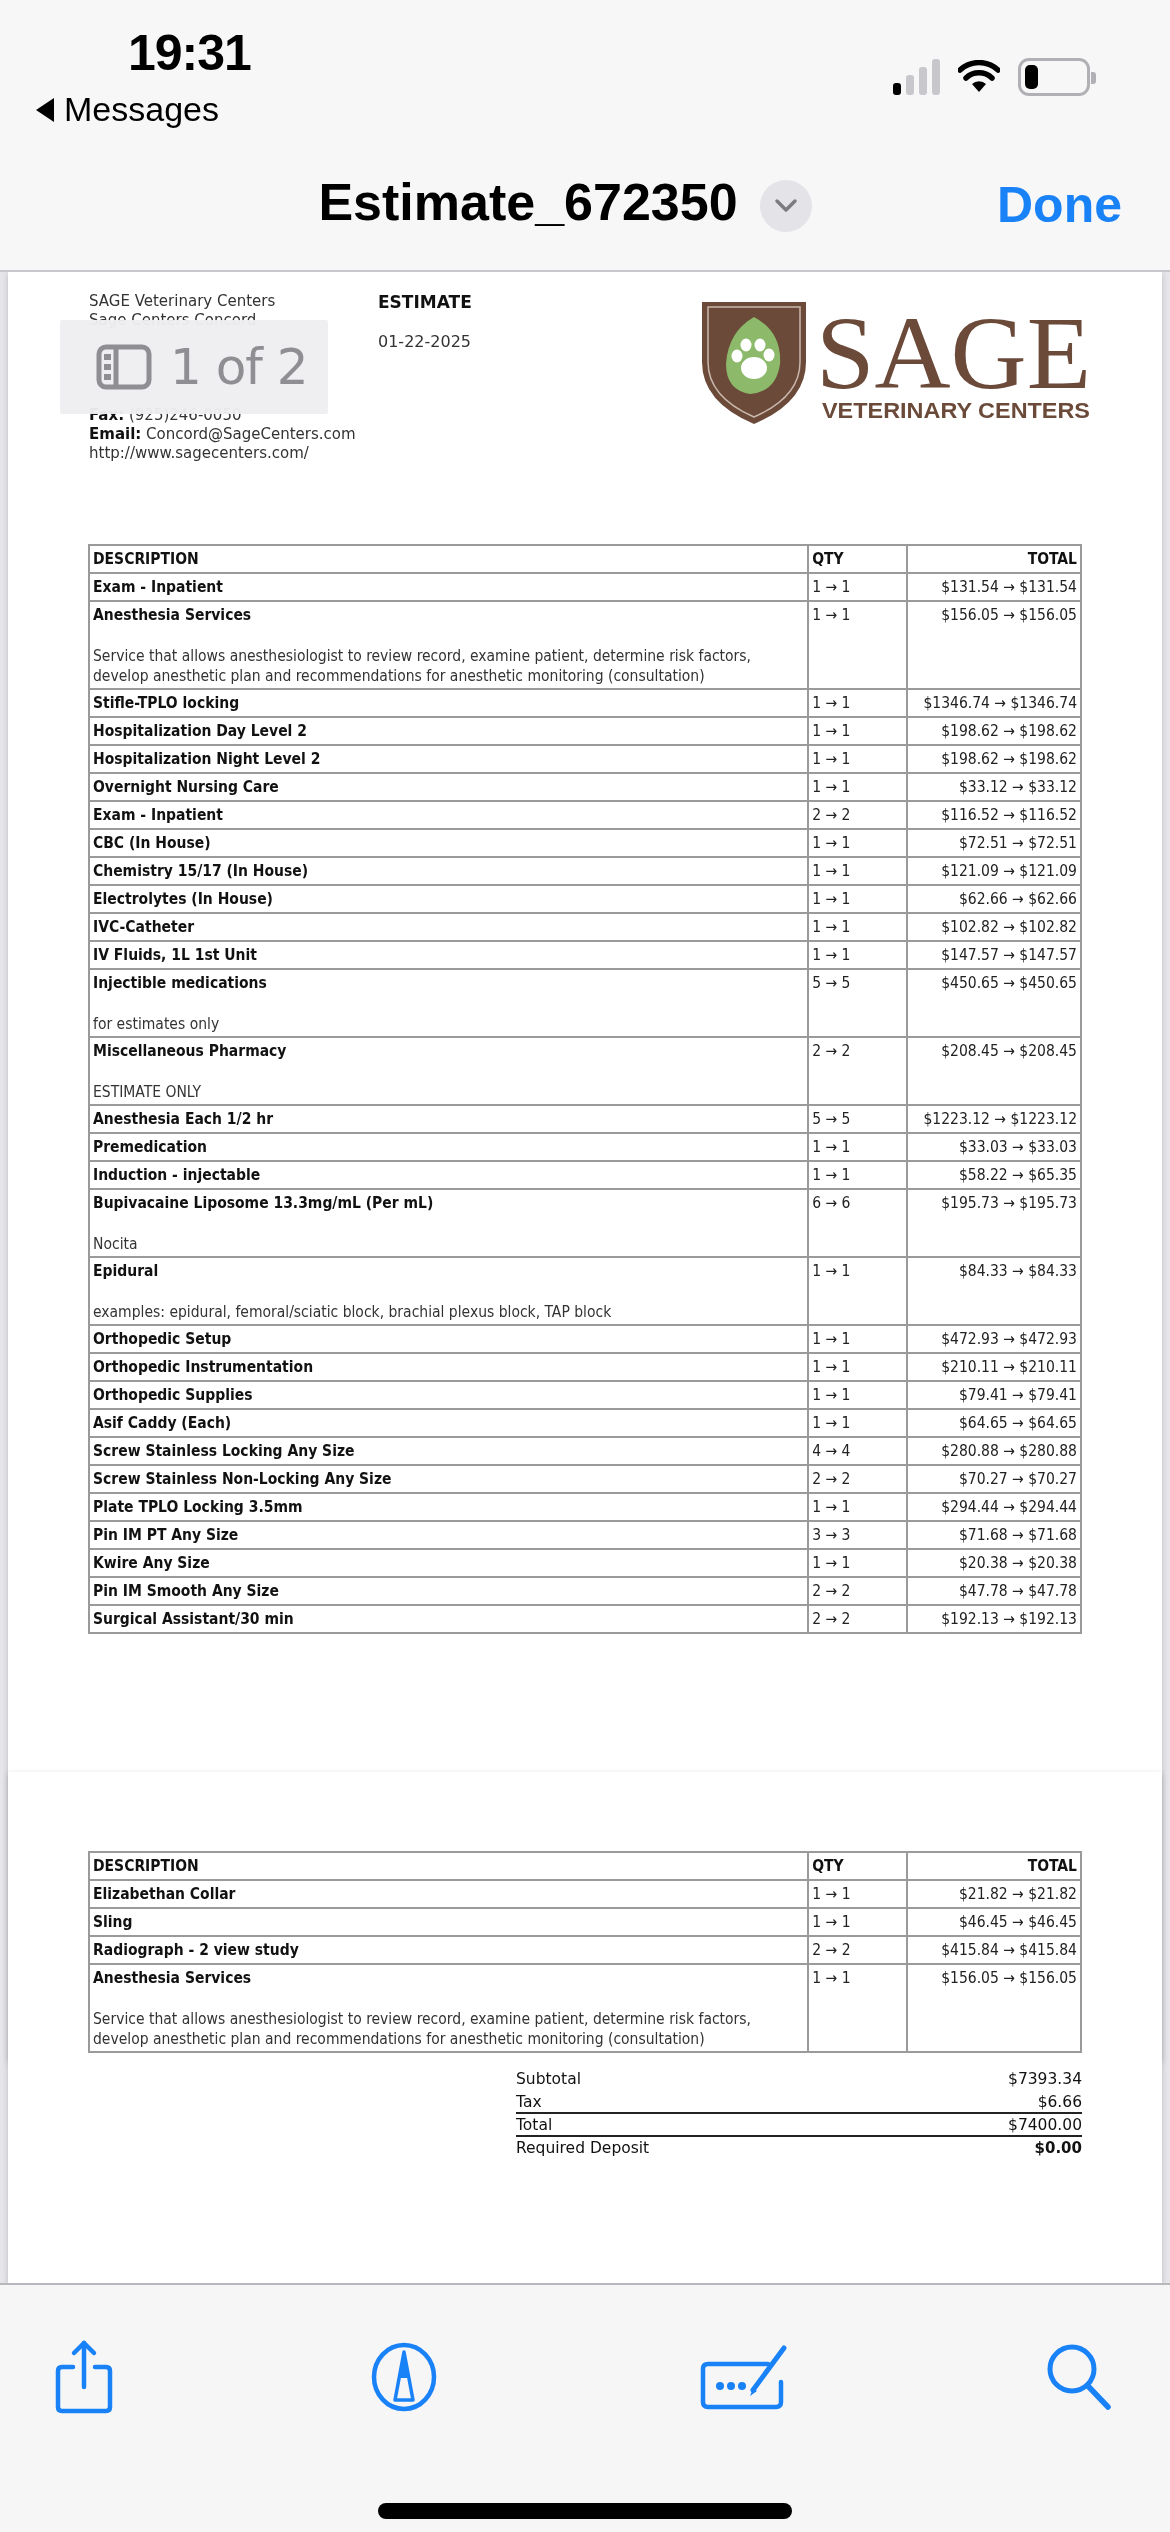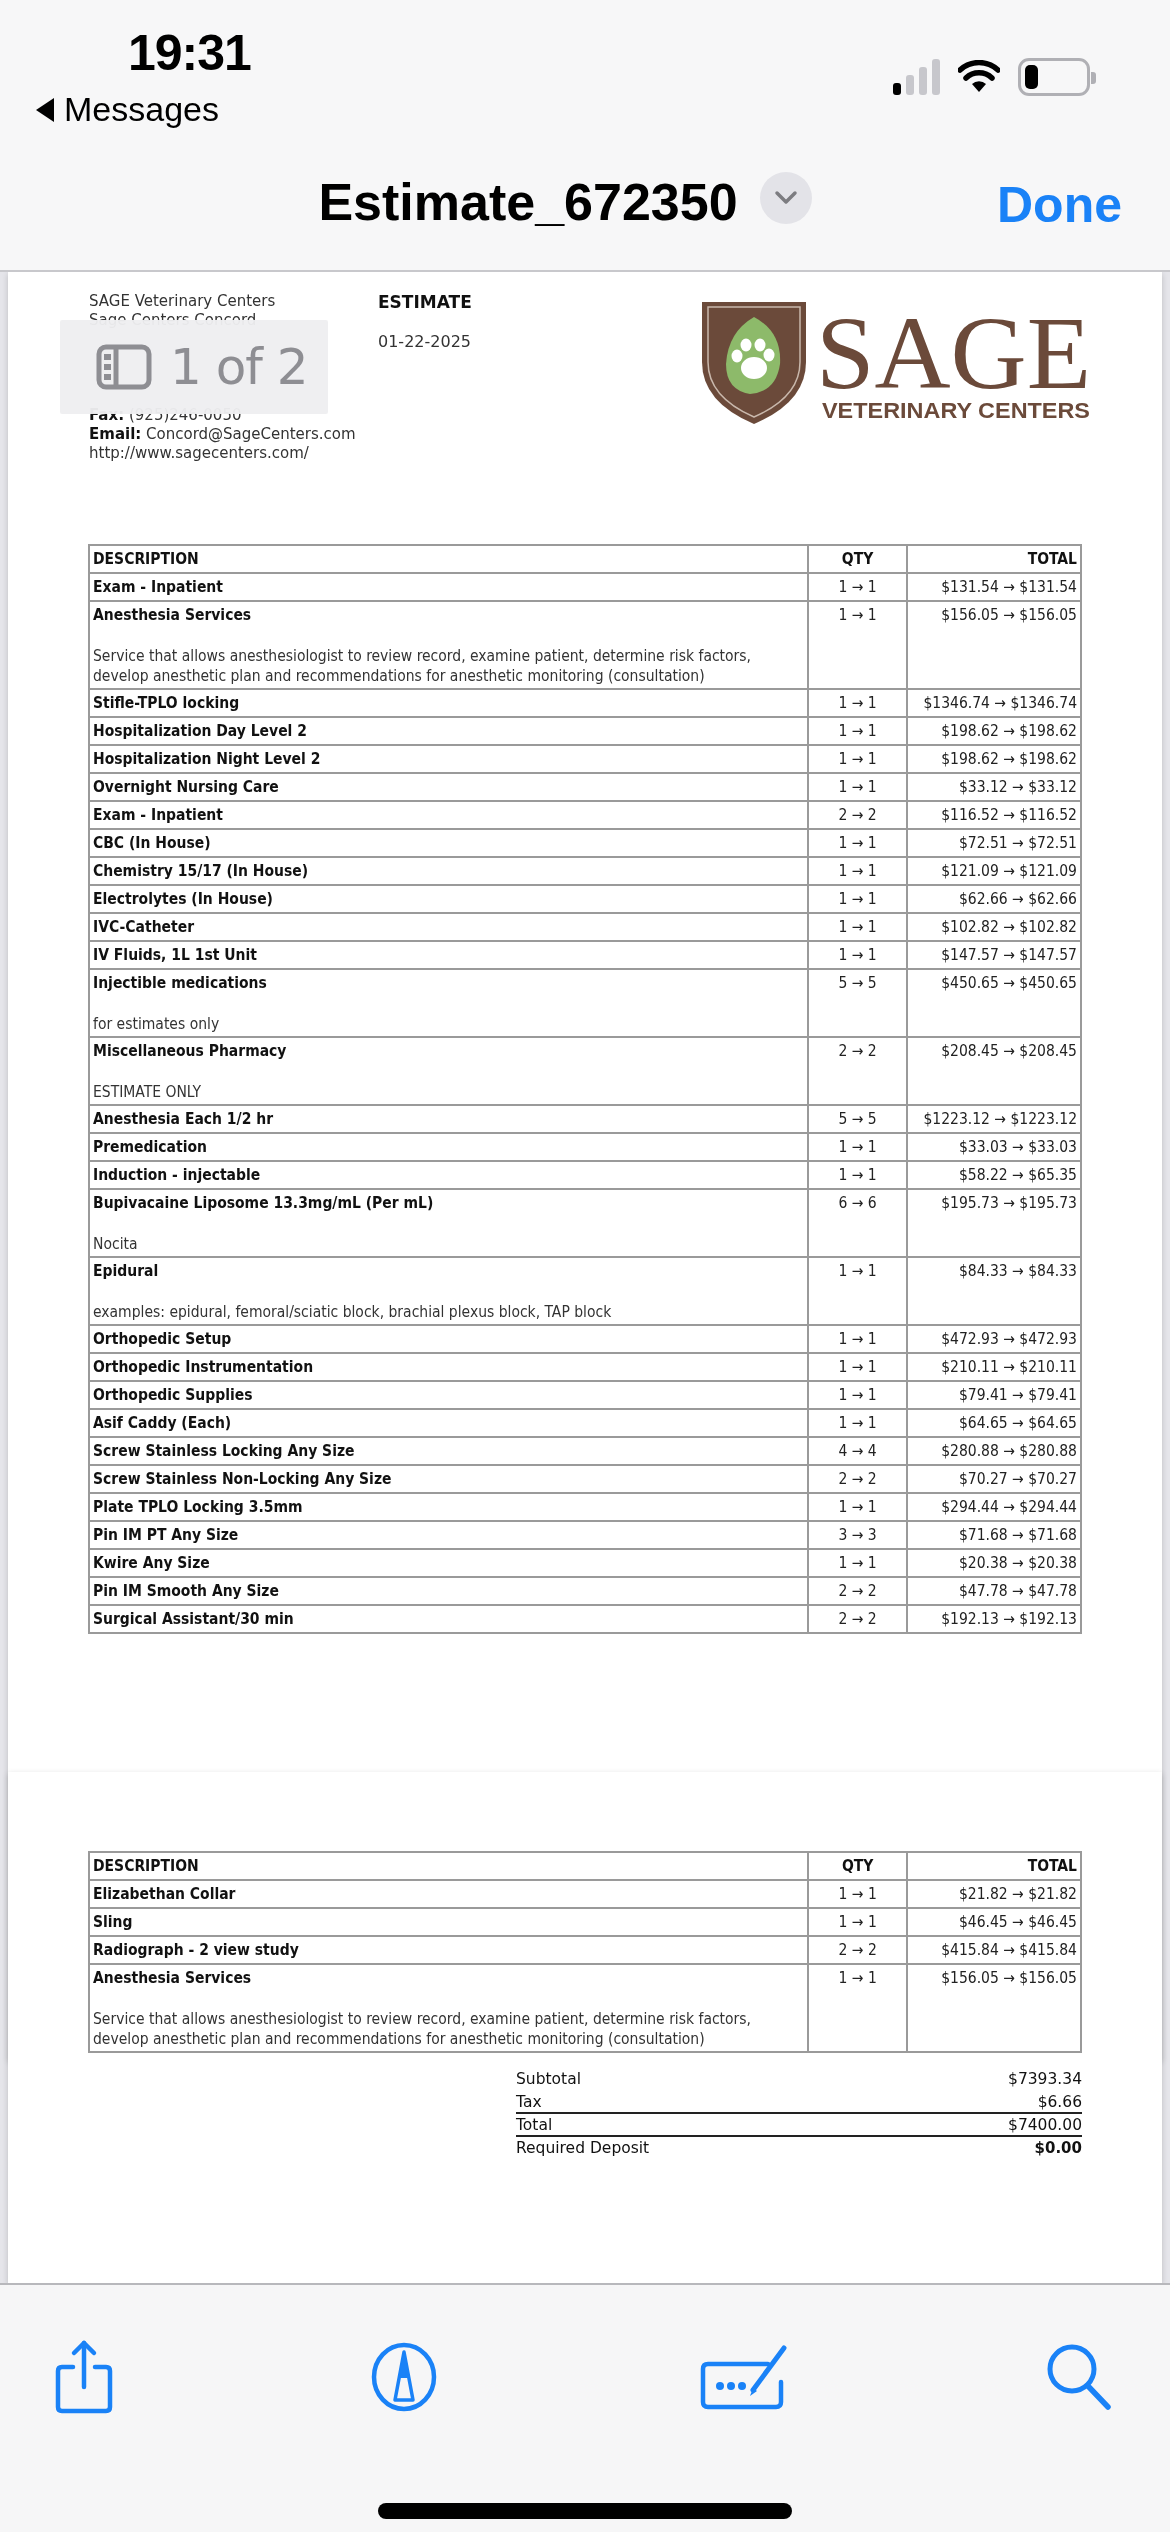--- a/index.html
+++ b/index.html
@@ -11,21 +11,21 @@
   .time { position: absolute; left: 128px; top: 24px; font-size: 50px; font-weight: 700; color: #000; letter-spacing: -1px; }
   .back { position: absolute; left: 36px; top: 90px; font-size: 34px; color: #000; display: flex; align-items: center; gap: 10px; }
   .back .tri { width: 0; height: 0; border-top: 12px solid transparent; border-bottom: 12px solid transparent; border-right: 18px solid #000; }
   .status-icons { position: absolute; right: 80px; top: 58px; display: flex; align-items: center; gap: 18px; }
   .signal { display: flex; align-items: flex-end; gap: 5px; height: 36px; }
   .signal span { width: 8px; border-radius: 3px; background: #c7c7cc; }
   .signal span:first-child { background: #000; }
   .battery { width: 72px; height: 38px; border: 3px solid #b0b0b5; border-radius: 11px; position: relative; padding: 4px; }
   .battery::after { content: ""; position: absolute; right: -9px; top: 11px; width: 5px; height: 12px; background: #b0b0b5; border-radius: 0 3px 3px 0; }
   .battery .level { width: 13px; height: 100%; background: #000; border-radius: 5px; }
-  .title-wrap { position: absolute; left: 0; right: 0; top: 172px; display: flex; justify-content: center; align-items: flex-start; gap: 22px; padding-left: 0; }
+  .title-wrap { position: absolute; left: 0; right: 0; top: 172px; display: flex; justify-content: center; align-items: flex-end; gap: 22px; padding-left: 0; }
   .title { font-size: 52px; font-weight: 700; color: #000; margin-left: -40px; }
   .chev-btn { width: 52px; height: 52px; border-radius: 50%; background: #e3e3e8; display: flex; align-items: center; justify-content: center; }
   .done { position: absolute; right: 48px; top: 176px; font-size: 50px; font-weight: 700; color: #1a82f7; }
 
   
   .page { position: absolute; left: 8px; width: 1154px; background: #fff; box-shadow: 0 2px 6px rgba(0,0,0,0.18); }
   .page1 { top: 272px; height: 1788px; }
   .page2 { top: 1772px; height: 511px; }
 
   .doc { font-family: "DejaVu Sans", sans-serif; color: #222; }
@@ -37,21 +37,21 @@
   .pager { position: absolute; left: 52px; top: 48px; width: 268px; height: 94px; border-radius: 2px; background: rgba(238,238,240,0.96); display: flex; align-items: center; padding-left: 36px; gap: 18px; z-index: 3; }
   .pager-text { font-size: 50px; color: #8e8e93; font-weight: 400; letter-spacing: -1px; }
 
   .logo { position: absolute; left: 688px; top: 20px; width: 398px; height: 135px; }
 
   table.items { position: absolute; left: 80px; border-collapse: collapse; width: 994px; font-family: "DejaVu Sans Condensed", "DejaVu Sans", sans-serif; font-size: 15.5px; color: #222; }
   table.items td, table.items th { border: 2px solid #9a9a9a; vertical-align: top; padding: 3px 3px 2px 3px; line-height: 21px; }
   table.items th { font-weight: 700; text-align: right; color: #111; }
   table.items th.desc { text-align: left; }
   table.items td.desc { width: 721px; }
-  table.items td.qty, table.items th.qty { width: 99px; text-align: center; white-space: nowrap; }
+  table.items td.qty, table.items th.qty { width: 99px; text-align: left; white-space: nowrap; }
   table.items td.tot, table.items th.tot { width: 174px; text-align: right; white-space: nowrap; }
   .iname { font-weight: 700; color: #111; }
   .inote { margin-top: 20px; color: #333; font-weight: 400; line-height: 20px; }
 
   .totals { position: absolute; left: 508px; top: 296px; width: 566px; font-family: "DejaVu Sans", sans-serif; font-size: 15.5px; color: #111; }
   .trow { display: flex; justify-content: space-between; height: 23px; line-height: 23px; }
   .trow .lbl { font-weight: 400; }
   .trow.tax { border-bottom: 2px solid #222; }
   .trow.total { border-bottom: 2px solid #222; }
   .trow.dep .val { font-size: 15px; font-weight: bold; }

